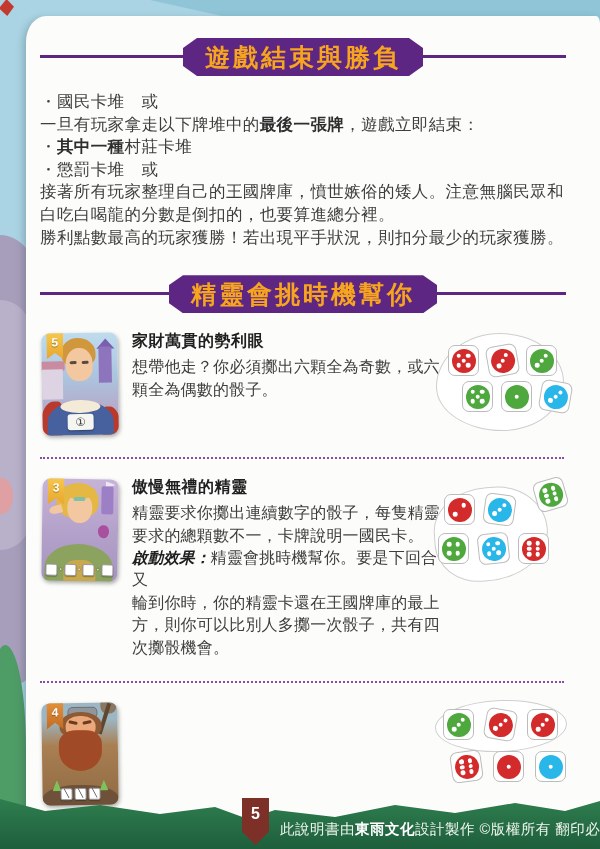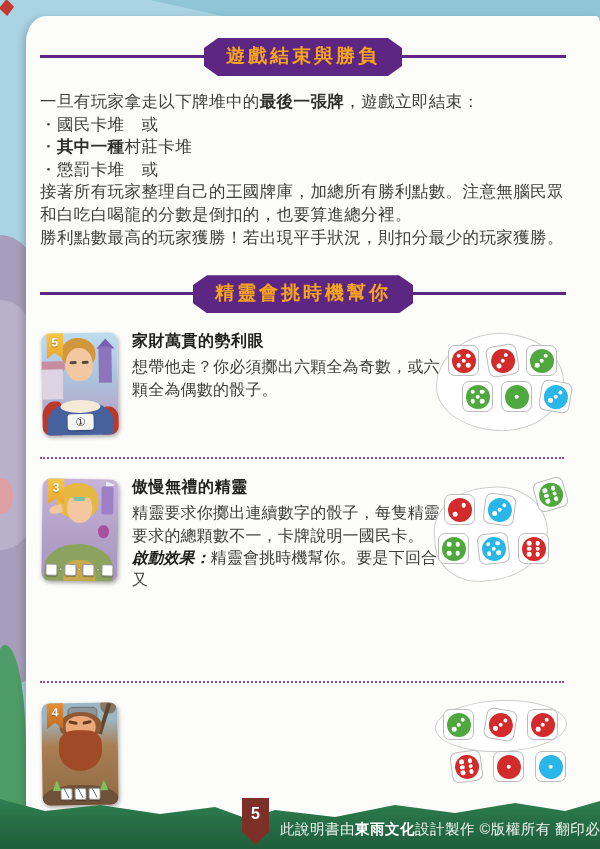--- a/index.html
+++ b/index.html
@@ -21,22 +21,22 @@
   .bush-left{position:absolute;left:-12px;top:645px;width:38px;height:190px;background:#4f9d66;
     border-radius:50% 60% 0 0;}
   
   .page{position:absolute;left:26px;top:16px;width:574px;height:804px;background:#fcfcfa;
     border-radius:20px 4px 0 0 / 26px 8px 0 0;box-shadow:-3px 2px 7px rgba(40,60,80,.25);}
   .page-inner{padding:22px 34px 0 14px;position:relative;}
   
   .banner{position:relative;height:38px;text-align:center;}
   .banner .banner-line{position:absolute;left:0;right:0;top:50%;height:3px;margin-top:-2px;background:#5d2683;}
   .banner .banner-box{position:relative;display:inline-block;background:#5d2683;color:#f7a41e;
-    font-weight:bold;font-size:19px;letter-spacing:3px;line-height:38px;padding:0 22px;z-index:2;
-    clip-path:polygon(14px 0,calc(100% - 14px) 0,100% 26%,100% 74%,calc(100% - 14px) 100%,14px 100%,0 74%,0 26%);font-family:Liberation Mono, monospace;}
+    font-weight:bold;font-size:25px;letter-spacing:3px;line-height:38px;padding:0 22px;z-index:2;
+    clip-path:polygon(14px 0,calc(100% - 14px) 0,100% 26%,100% 74%,calc(100% - 14px) 100%,14px 100%,0 74%,0 26%);}
   .banner2{margin-top:26px;}
   
   .text-lines{margin-top:15px;font-family:"Liberation Serif","DejaVu Serif",serif;
     font-size:16.5px;line-height:22.6px;color:#3e3e3e;letter-spacing:.4px;}
   .text-lines p{margin:0;}
   .text-lines b{font-weight:bold;color:#2e2e2e;}
   
   .card-row{position:relative;margin-top:18px;min-height:112px;}
   .card-row.tall{min-height:190px;}
   .card-row.short{min-height:104px;}
@@ -148,25 +148,25 @@
 
 <div class="page">
   <div class="page-inner">
 
     <div class="banner banner1">
       <div class="banner-line"></div>
       <div class="banner-box">遊戲結束與勝負</div>
     </div>
 
     <div class="text-lines">
+        <p><span>・國民卡堆　或</span></p>
         <p><span>一旦有玩家拿走以下牌堆中的</span><b>最後一張牌</b><span>，遊戲立即結束：</span></p>
-        <p><span>・國民卡堆　或</span></p>
         <p><span>・</span><b>其中一種</b><span>村莊卡堆</span></p>
         <p><span>・懲罰卡堆　或</span></p>
-        <p><span>接著所有玩家整理自己的王國牌庫，加總所有勝利點數。注意無腦民眾和白吃白喝龍的分數是倒扣的，也要算進總分裡。</span></p>
+        <p><span>接著所有玩家整理自己的王國牌庫，憤世嫉俗的矮人。注意無腦民眾和白吃白喝龍的分數是倒扣的，也要算進總分裡。</span></p>
         <p><span>勝利點數最高的玩家獲勝！若出現平手狀況，則扣分最少的玩家獲勝。</span></p>
       </div>
 
     <div class="banner banner2">
       <div class="banner-line"></div>
       <div class="banner-box">精靈會挑時機幫你</div>
     </div>
 
     <div class="card-row">
       <div class="game-card art1">
@@ -268,20 +268,21 @@
             <span class="slot"></span>
             <span class="slot-sep">·</span>
             <span class="slot"></span>
           </div>
       </div>
       <div class="card-content">
         <h3 class="card-title">傲慢無禮的精靈</h3>
         <div class="card-body">
             <p><span>精靈要求你擲出連續數字的骰子，每隻精靈要求的總顆數不一，卡牌說明一國民卡。</span></p>
             <p><b>啟動效果：</b><span>精靈會挑時機幫你。要是下回合又</span></p>
+            <p><span>輪到你時，你的精靈卡還在王國牌庫的最上方，則你可以比別人多擲一次骰子，共有四次擲骰機會。</span></p>
           </div>
       </div>
       <div class="dice-diagram diagram-1">
         <div class="blob"></div>
         <div class="dice-rows">
             <div class="die die-outside" style="transform: rotate(-16deg);">
               <div class="face" style="background: rgb(79, 168, 61);">
                 <i style="left: 32%; top: 27%;"></i>
                 <i style="left: 68%; top: 27%;"></i>
                 <i style="left: 32%; top: 50%;"></i>

